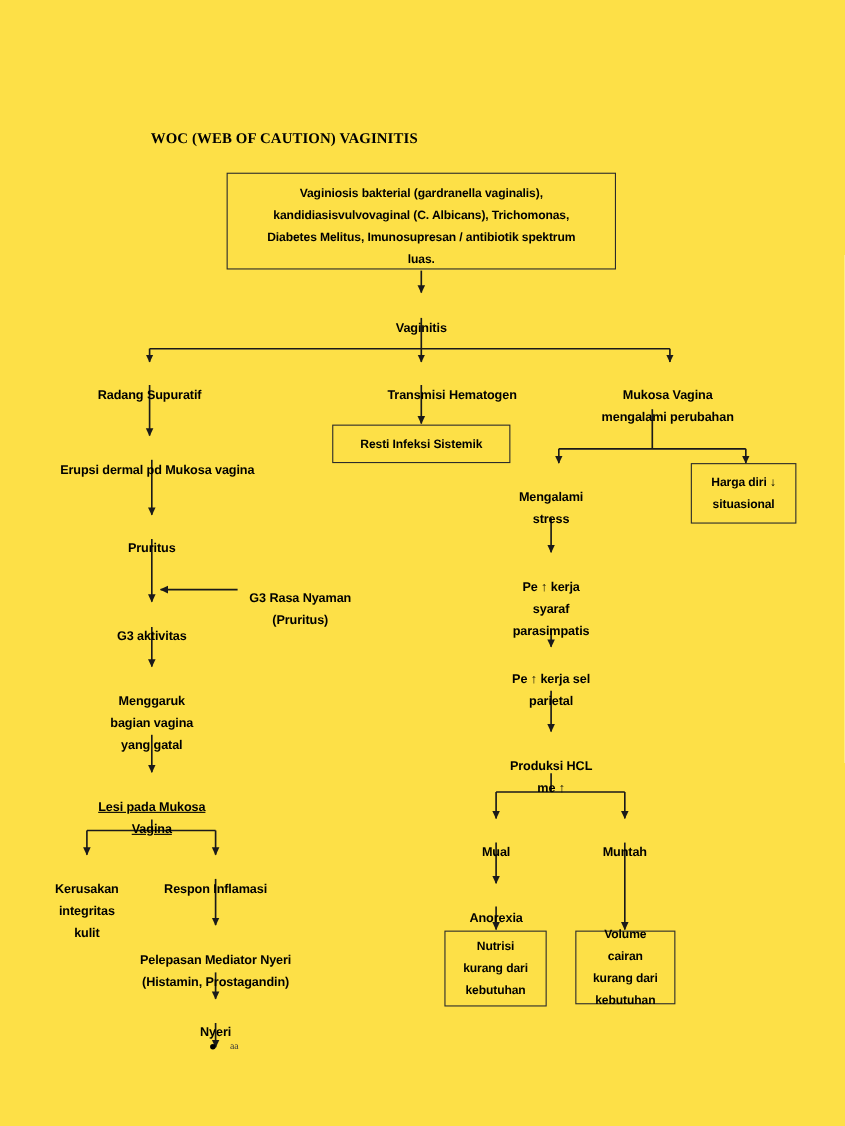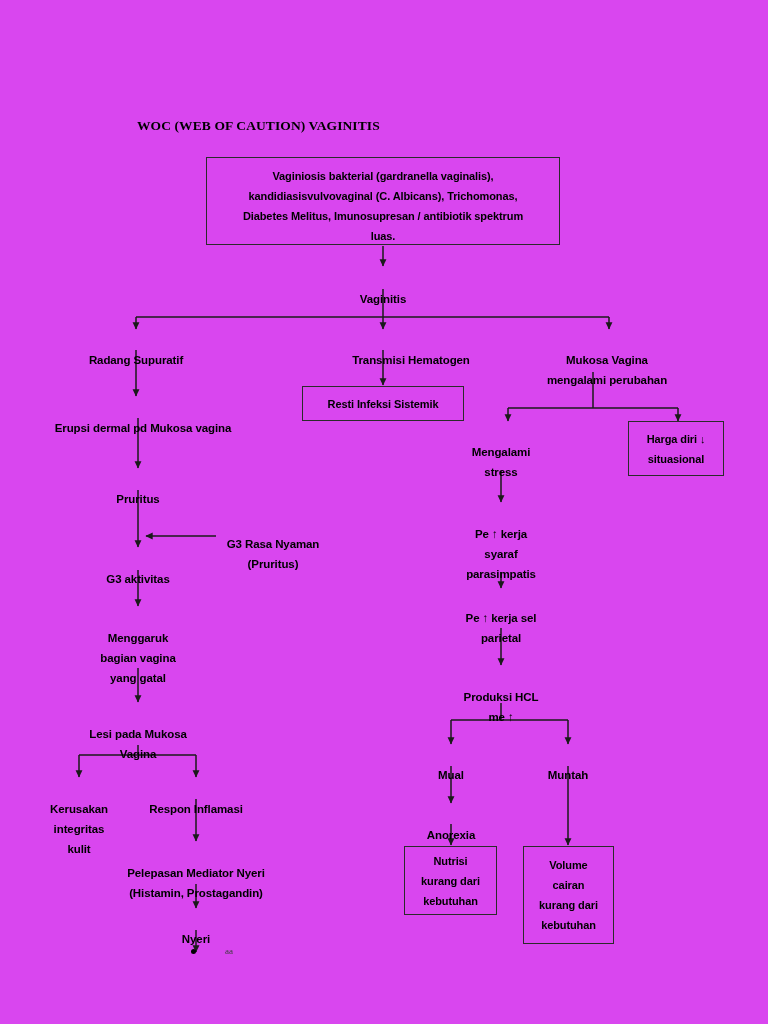--- a/index.html
+++ b/index.html
@@ -4,21 +4,21 @@
 <style>
   html, body {
     margin: 0;
     padding: 0;
     background: #ffffff;
   }
   #page {
     position: relative;
     width: 768px;
     height: 1024px;
-    background: #d946ef;
+    background: #fde047;
     overflow: hidden;
     font-family: "Liberation Sans", sans-serif;
   }
   #wires {
     position: absolute;
     left: 0;
     top: 0;
     width: 768px;
     height: 1024px;
     pointer-events: none;
@@ -63,21 +63,20 @@
     color: #000000;
     white-space: nowrap;
   }
   .tiny-note {
     position: absolute;
     font-family: "Liberation Serif", serif;
     font-weight: normal;
     font-size: 9px;
     color: #3a3a3a;
     white-space: nowrap;
-    margin-left: 16px;
   }
   .junction-dot {
     position: absolute;
     width: 5px;
     height: 5px;
     border-radius: 50%;
     background: #000000;
   }
 </style>
 </head>
@@ -222,21 +221,21 @@
     <span>Pe ↑ kerja
 syaraf
 parasimpatis</span>
   </div>
 
   <div class="node" style="left:446px; top:667px; width:110px;">
     <span>Produksi HCL
 me ↑</span>
   </div>
 
-  <div class="node" style="left:73px; top:704px; width:130px;">
+  <div class="node" style="left:73px; top:704px; width:130px;text-decoration:underline;">
     <span>Lesi pada Mukosa
 Vagina</span>
   </div>
 
   <div class="node" style="left:34px; top:779px; width:90px;">
     <span>Kerusakan
 integritas
 kulit</span>
   </div>
 
@@ -260,21 +259,21 @@
   <div class="node" style="left:411px; top:805px; width:80px;">
     <span>Anorexia</span>
   </div>
 
   <div class="box" style="left:404px; top:846px; width:93px; height:69px;">
     <span>Nutrisi
 kurang dari
 kebutuhan</span>
   </div>
 
-  <div class="box" style="left:523px; top:846px; width:91px; height:98px;">
+  <div class="box" style="left:523px; top:846px; width:91px; height:67px;">
     <span>Volume
 cairan
 kurang dari
 kebutuhan</span>
   </div>
 
   <div class="node" style="left:156px; top:909px; width:80px;">
     <span>Nyeri</span>
   </div>
 

